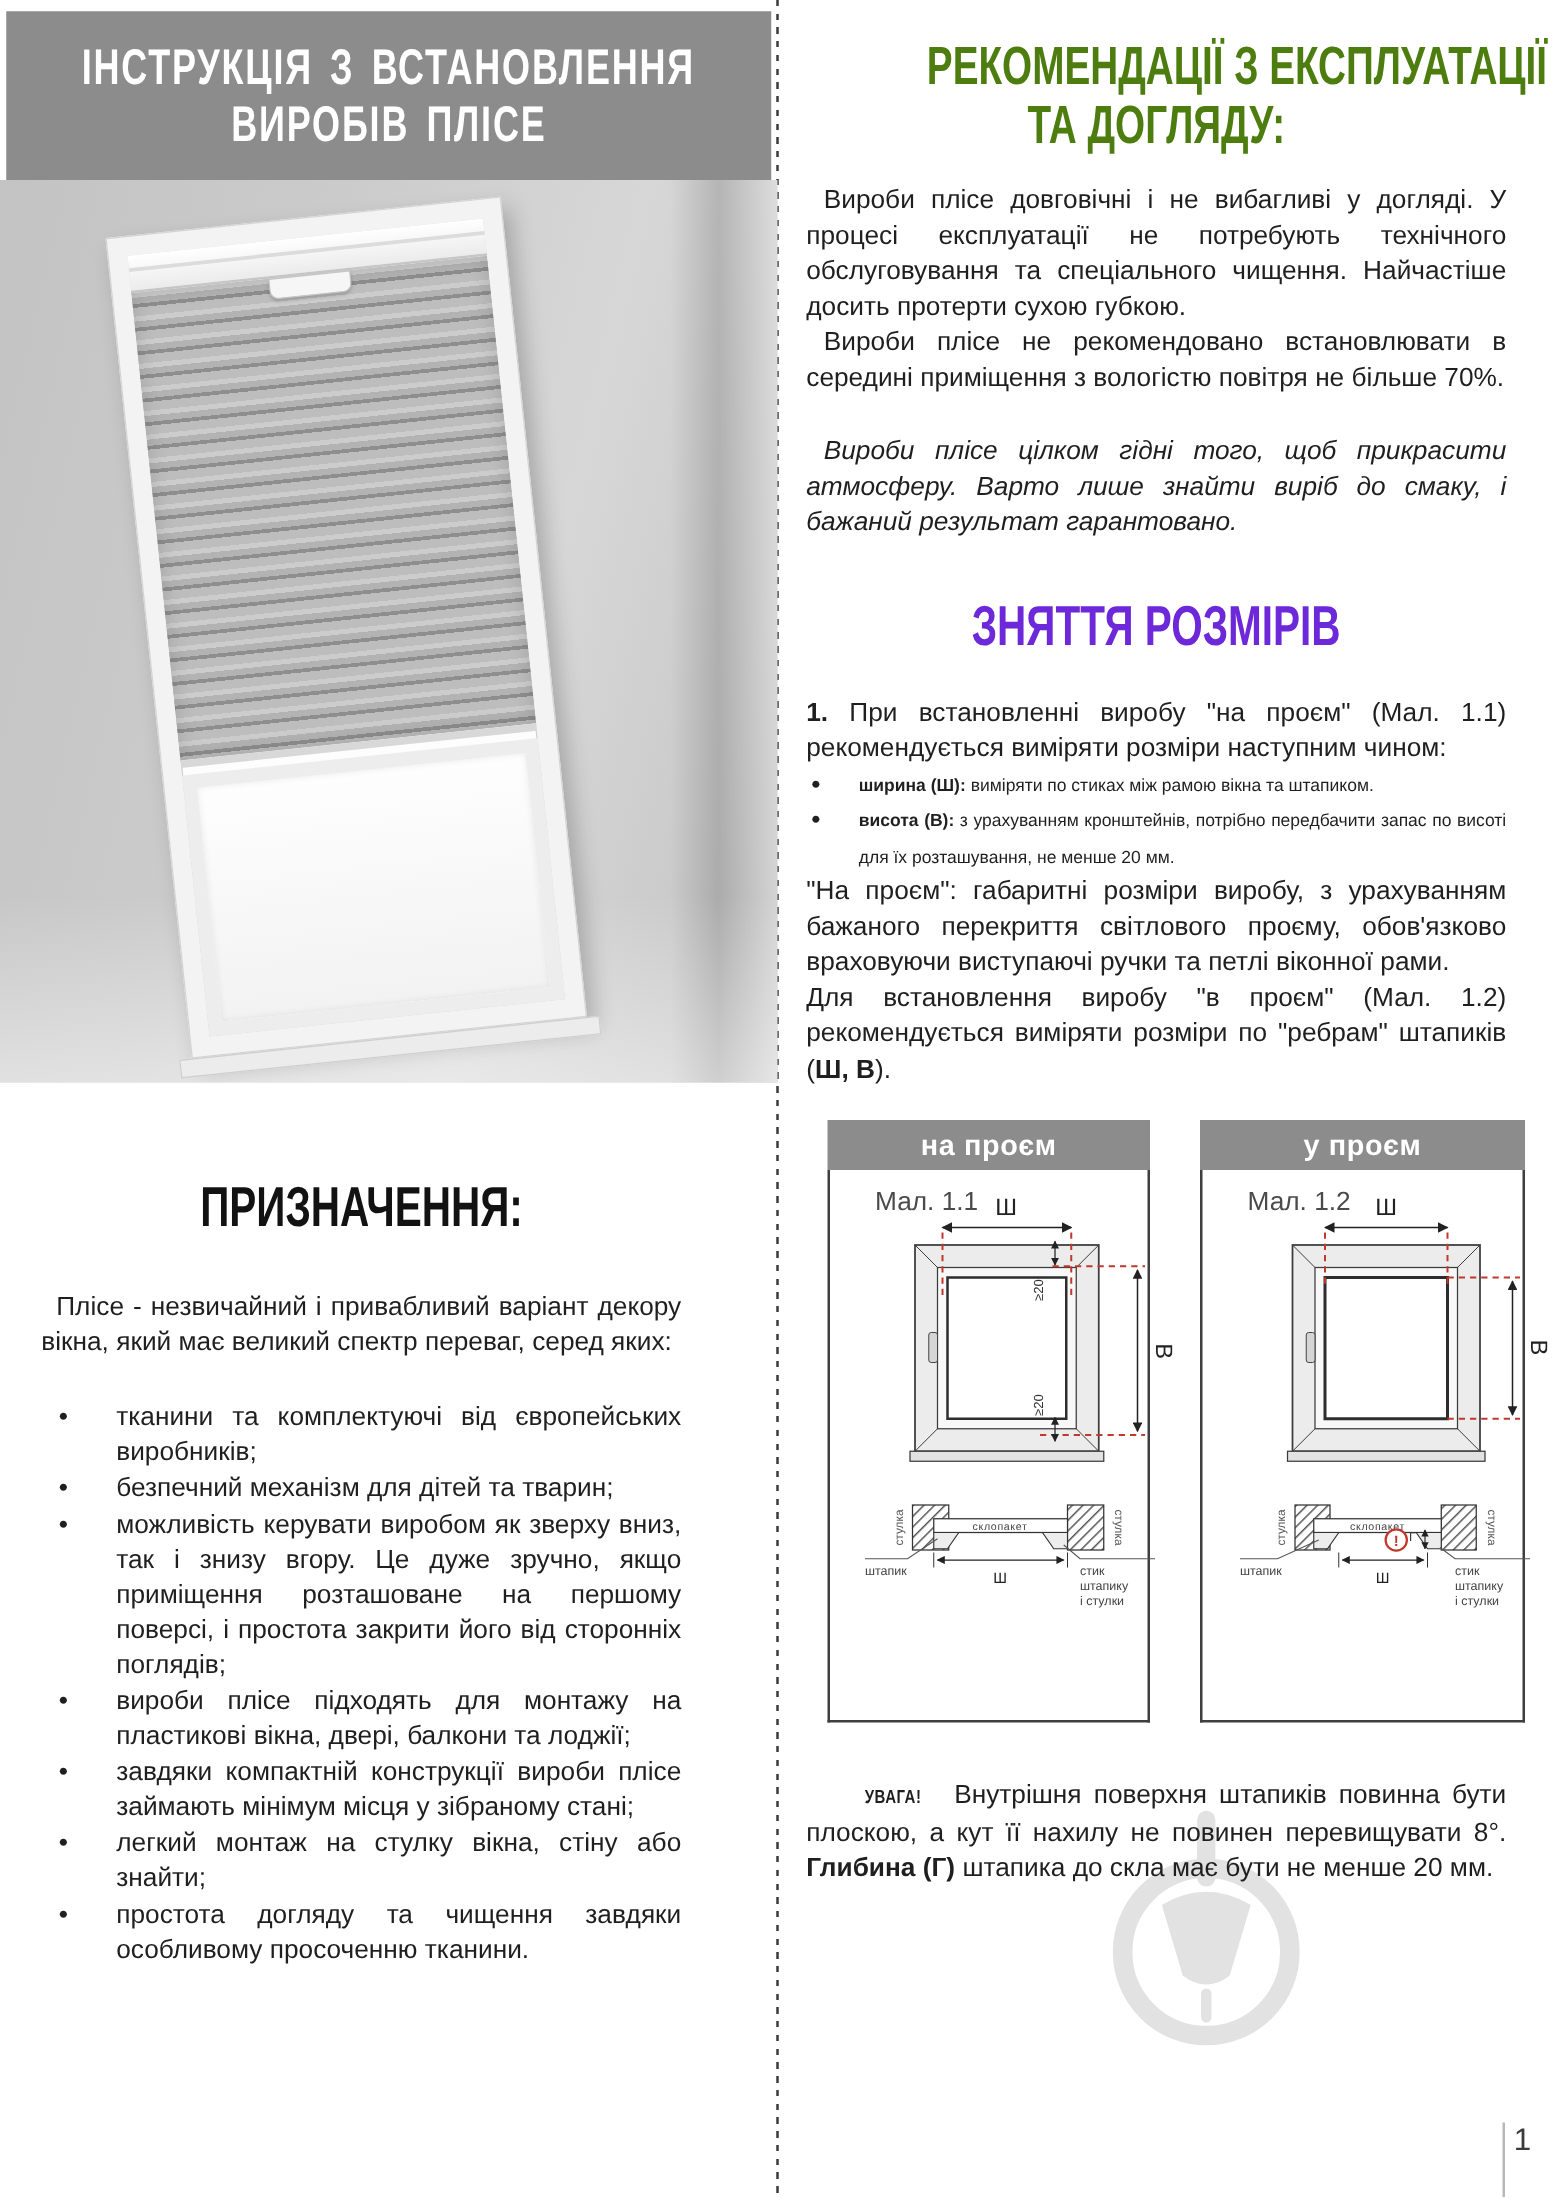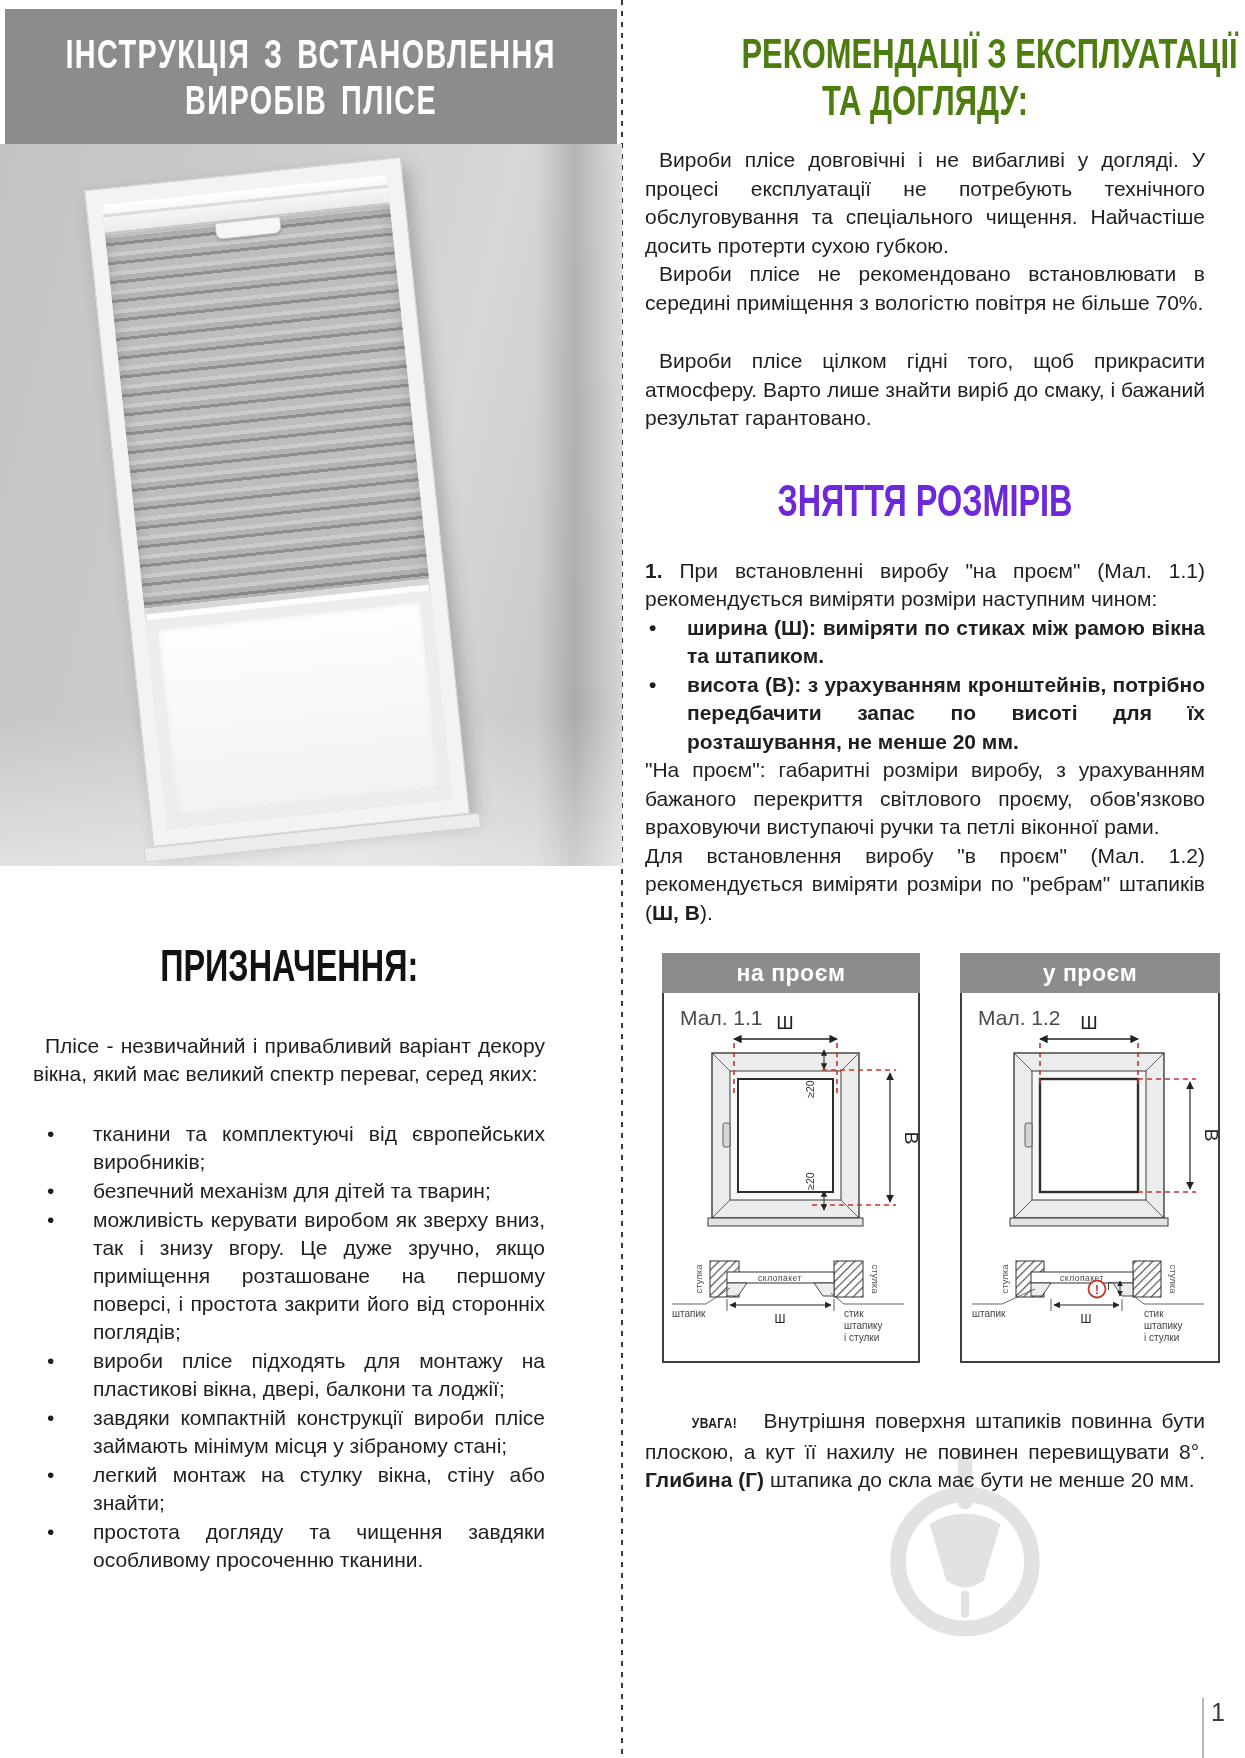--- a/index.html
+++ b/index.html
@@ -50,33 +50,33 @@
   .left-text p.intro { font-size:21px; line-height:28px; text-align:justify; text-indent:12px; }
   ul.plist { list-style:none; margin-top:32px; }
   ul.plist li { position:relative; padding-left:60px; font-size:21px; line-height:28px; text-align:justify; margin-bottom:1px; }
   ul.plist li:before { content:"\2022"; position:absolute; left:14px; top:0; font-size:21px; }
 
   
   .right { position:absolute; left:645px; top:30px; width:560px; }
   .h-care { text-align:center; font-weight:700; font-size:43px; line-height:47px; color:#4d7c0f; margin-bottom:22px; }
   .right p { font-size:21px; line-height:28.5px; text-align:justify; }
   .right p.ind { text-indent:14px; }
-  .right p.quote { margin-top:30px; }
+  .right p.quote { font-style:italic; margin-top:30px; }
   .h-measure { text-align:center; font-weight:700; font-size:45px; color:#6d28d9; margin:42px 0 30px 0; }
   ul.mlist { list-style:none; }
-  ul.mlist li { position:relative; padding-left:42px; font-size:21px; line-height:28.5px; text-align:justify;font-weight:bold; }
+  ul.mlist li { position:relative; padding-left:42px; font-size:14px; line-height:28.5px; text-align:justify; }
   ul.mlist li:before { content:"\2022"; position:absolute; left:4px; top:0; font-size:21px; }
 
   
   .figures { display:flex; gap:40px; margin-top:26px; margin-left:17px; position:relative; z-index:1; }
   .fig { width:258px; }
   .fig.f2 { width:260px; }
   .fig-head { height:40px; background:#8c8c8c; color:#fff; font-weight:700; font-size:23px;
     display:flex; align-items:center; justify-content:center; letter-spacing:.5px; }
-  .fig-body { border:2px solid #3f3f3f; border-top:none; height:370px; background:transparent; }
+  .fig-body { border:2px solid #3f3f3f; border-top:none; height:442px; background:transparent;padding-left:20px; }
   svg text { font-family:"Liberation Sans", sans-serif; }
 
   .attention { margin-top:44px; position:relative; z-index:3; }
   .attention p { text-indent:26px; }
   .att-label { font-weight:700; font-size:15px; letter-spacing:.5px; }
 
   .wm2 { position:absolute; left:858px; top:1434px; width:214px; height:230px; z-index:0; }
 
   .pagenum-rule { position:absolute; left:1202px; top:1698px; width:2px; height:60px; background:#b9b9b9; }
   .pagenum { position:absolute; left:1211px; top:1698px; font-size:25px; color:#3a3a3a; }

